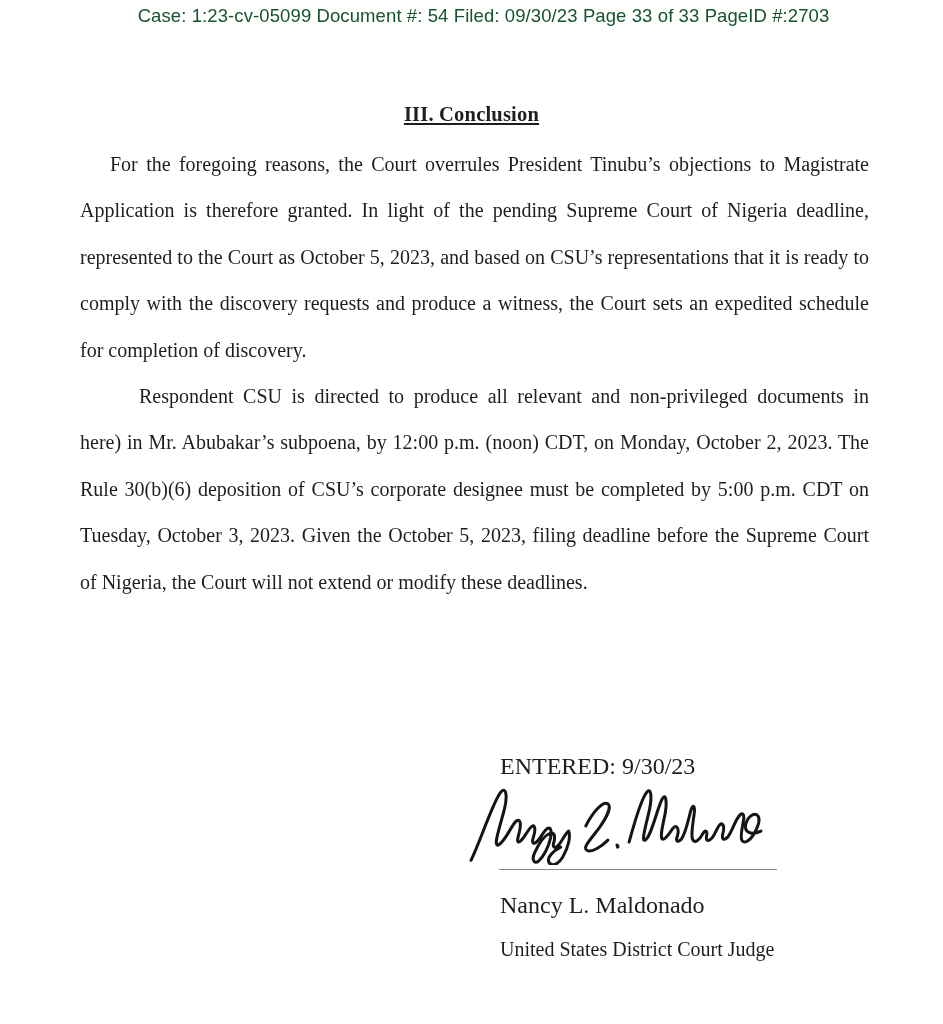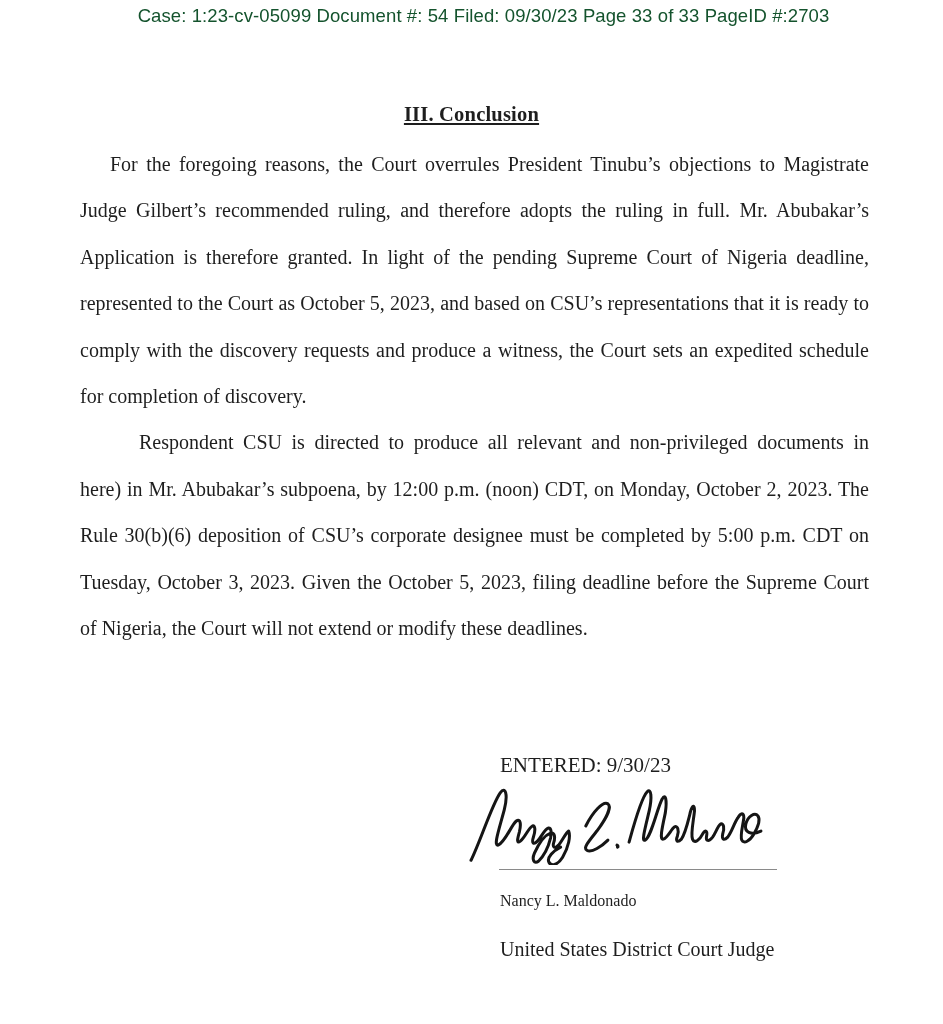--- a/index.html
+++ b/index.html
@@ -52,63 +52,62 @@
     white-space: nowrap;
     overflow: visible;
   }
   .body-text .line.last {
     text-align-last: left;
   }
   .entered {
     position: absolute;
     left: 500px;
     top: 753px;
-    font-size: 21px;
+    font-size: 24px;
   }
   .signature-svg {
     position: absolute;
     left: 468px;
     top: 783px;
     width: 302px;
     height: 82px;
   }
   .sig-line {
     position: absolute;
     left: 499px;
     top: 869px;
     width: 278px;
     height: 1px;
     background: #8a8a8a;
   }
   .judge-name {
     position: absolute;
     left: 500px;
     top: 892px;
-    font-size: 16px;
+    font-size: 24px;
   }
   .judge-title {
     position: absolute;
     left: 500px;
     top: 938px;
     font-size: 20px;
     text-align: right;
   }
 </style>
 </head>
 <body>
 
 <div class="page">
 
   <div class="stamp" style="color: #14532d; padding-left: 12px;">Case: 1:23-cv-05099 Document #: 54 Filed: 09/30/23 Page 33 of 33 PageID #:2703</div>
 
   <h2 class="section-title">III. Conclusion</h2>
 
   <div class="body-text">
       <div class="line" style="text-indent: 30px;">For the foregoing reasons, the Court overrules President Tinubu’s objections to Magistrate</div>
-      <div class="line">Judge Gilbert’s recommended ruling, and therefore adopts the ruling in full. Mr. Abubakar’s</div>
       <div class="line">Application is therefore granted. In light of the pending Supreme Court of Nigeria deadline,</div>
       <div class="line">represented to the Court as October 5, 2023, and based on CSU’s representations that it is ready to</div>
       <div class="line">comply with the discovery requests and produce a witness, the Court sets an expedited schedule</div>
       <div class="line last">for completion of discovery.</div>
       <div class="line" style="text-indent: 59px;">Respondent CSU is directed to produce all relevant and non-privileged documents in</div>
       <div class="line">here) in Mr. Abubakar’s subpoena, by 12:00 p.m. (noon) CDT, on Monday, October 2, 2023. The</div>
       <div class="line">Rule 30(b)(6) deposition of CSU’s corporate designee must be completed by 5:00 p.m. CDT on</div>
       <div class="line">Tuesday, October 3, 2023. Given the October 5, 2023, filing deadline before the Supreme Court</div>
       <div class="line last">of Nigeria, the Court will not extend or modify these deadlines.</div>
     </div>

